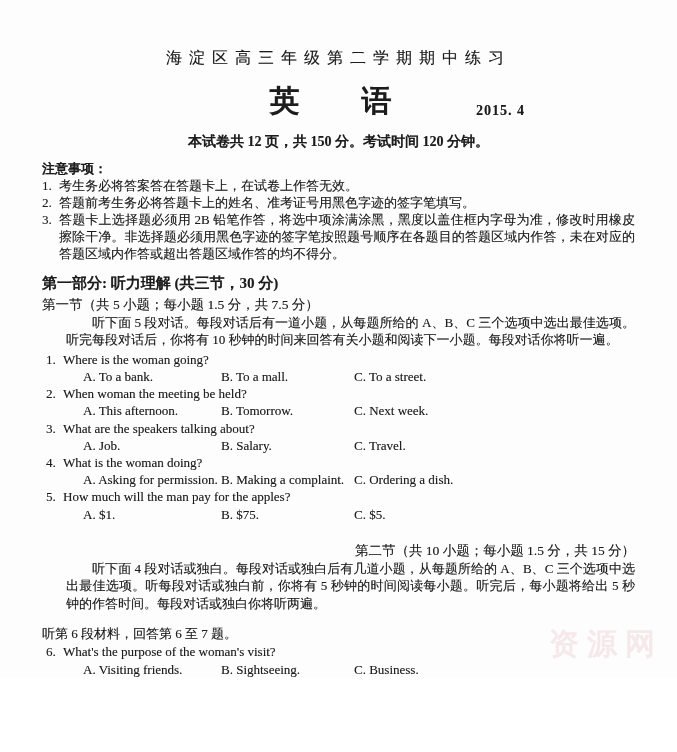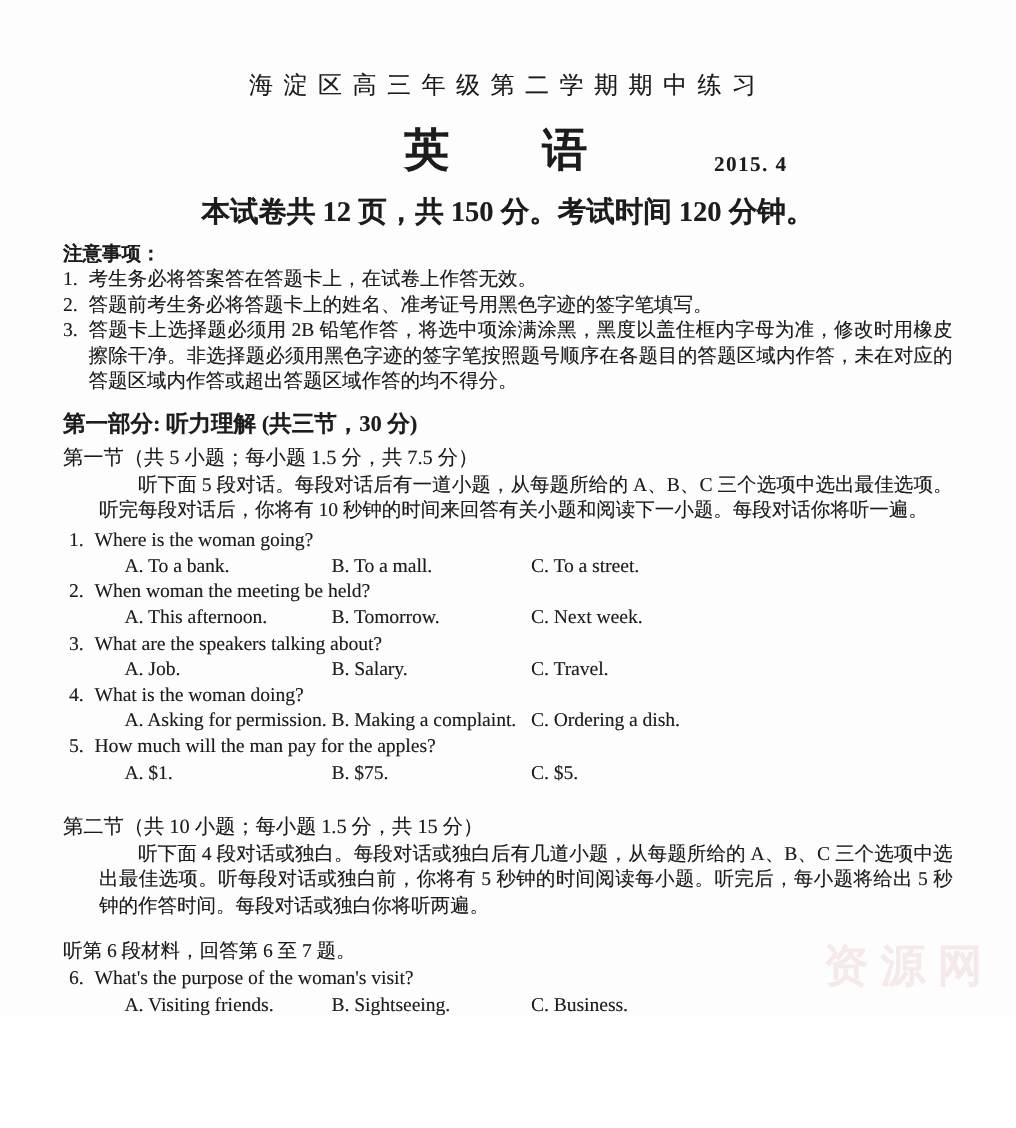--- a/index.html
+++ b/index.html
@@ -43,21 +43,21 @@
     position: absolute;
     right: 110px;
     bottom: 1px;
     font-size: 14px;
     font-weight: bold;
     letter-spacing: 1px;
   }
   .paper-info {
     margin-top: 13px;
     text-align: center;
-    font-size: 19px;
+    font-size: 14px;
     font-weight: bold;
     line-height: 18px;
   }
   .notes {
     margin-top: 9px;
     font-size: 13px;
     line-height: 17px;
   }
   .notes-title {
     font-weight: bold;
@@ -79,20 +79,21 @@
     font-weight: bold;
     line-height: 19px;
   }
   .section-heading {
     margin-top: 3px;
     font-size: 13.5px;
     line-height: 18px;
   }
   .section-heading.sec2 {
     margin-top: 19px;
+    text-align: right;
   }
   .instructions {
     font-size: 13px;
     line-height: 17.4px;
     text-indent: 2em;
     text-align: justify;
     margin-left: 24px;
   }
   .questions {
     margin-top: 2px;

